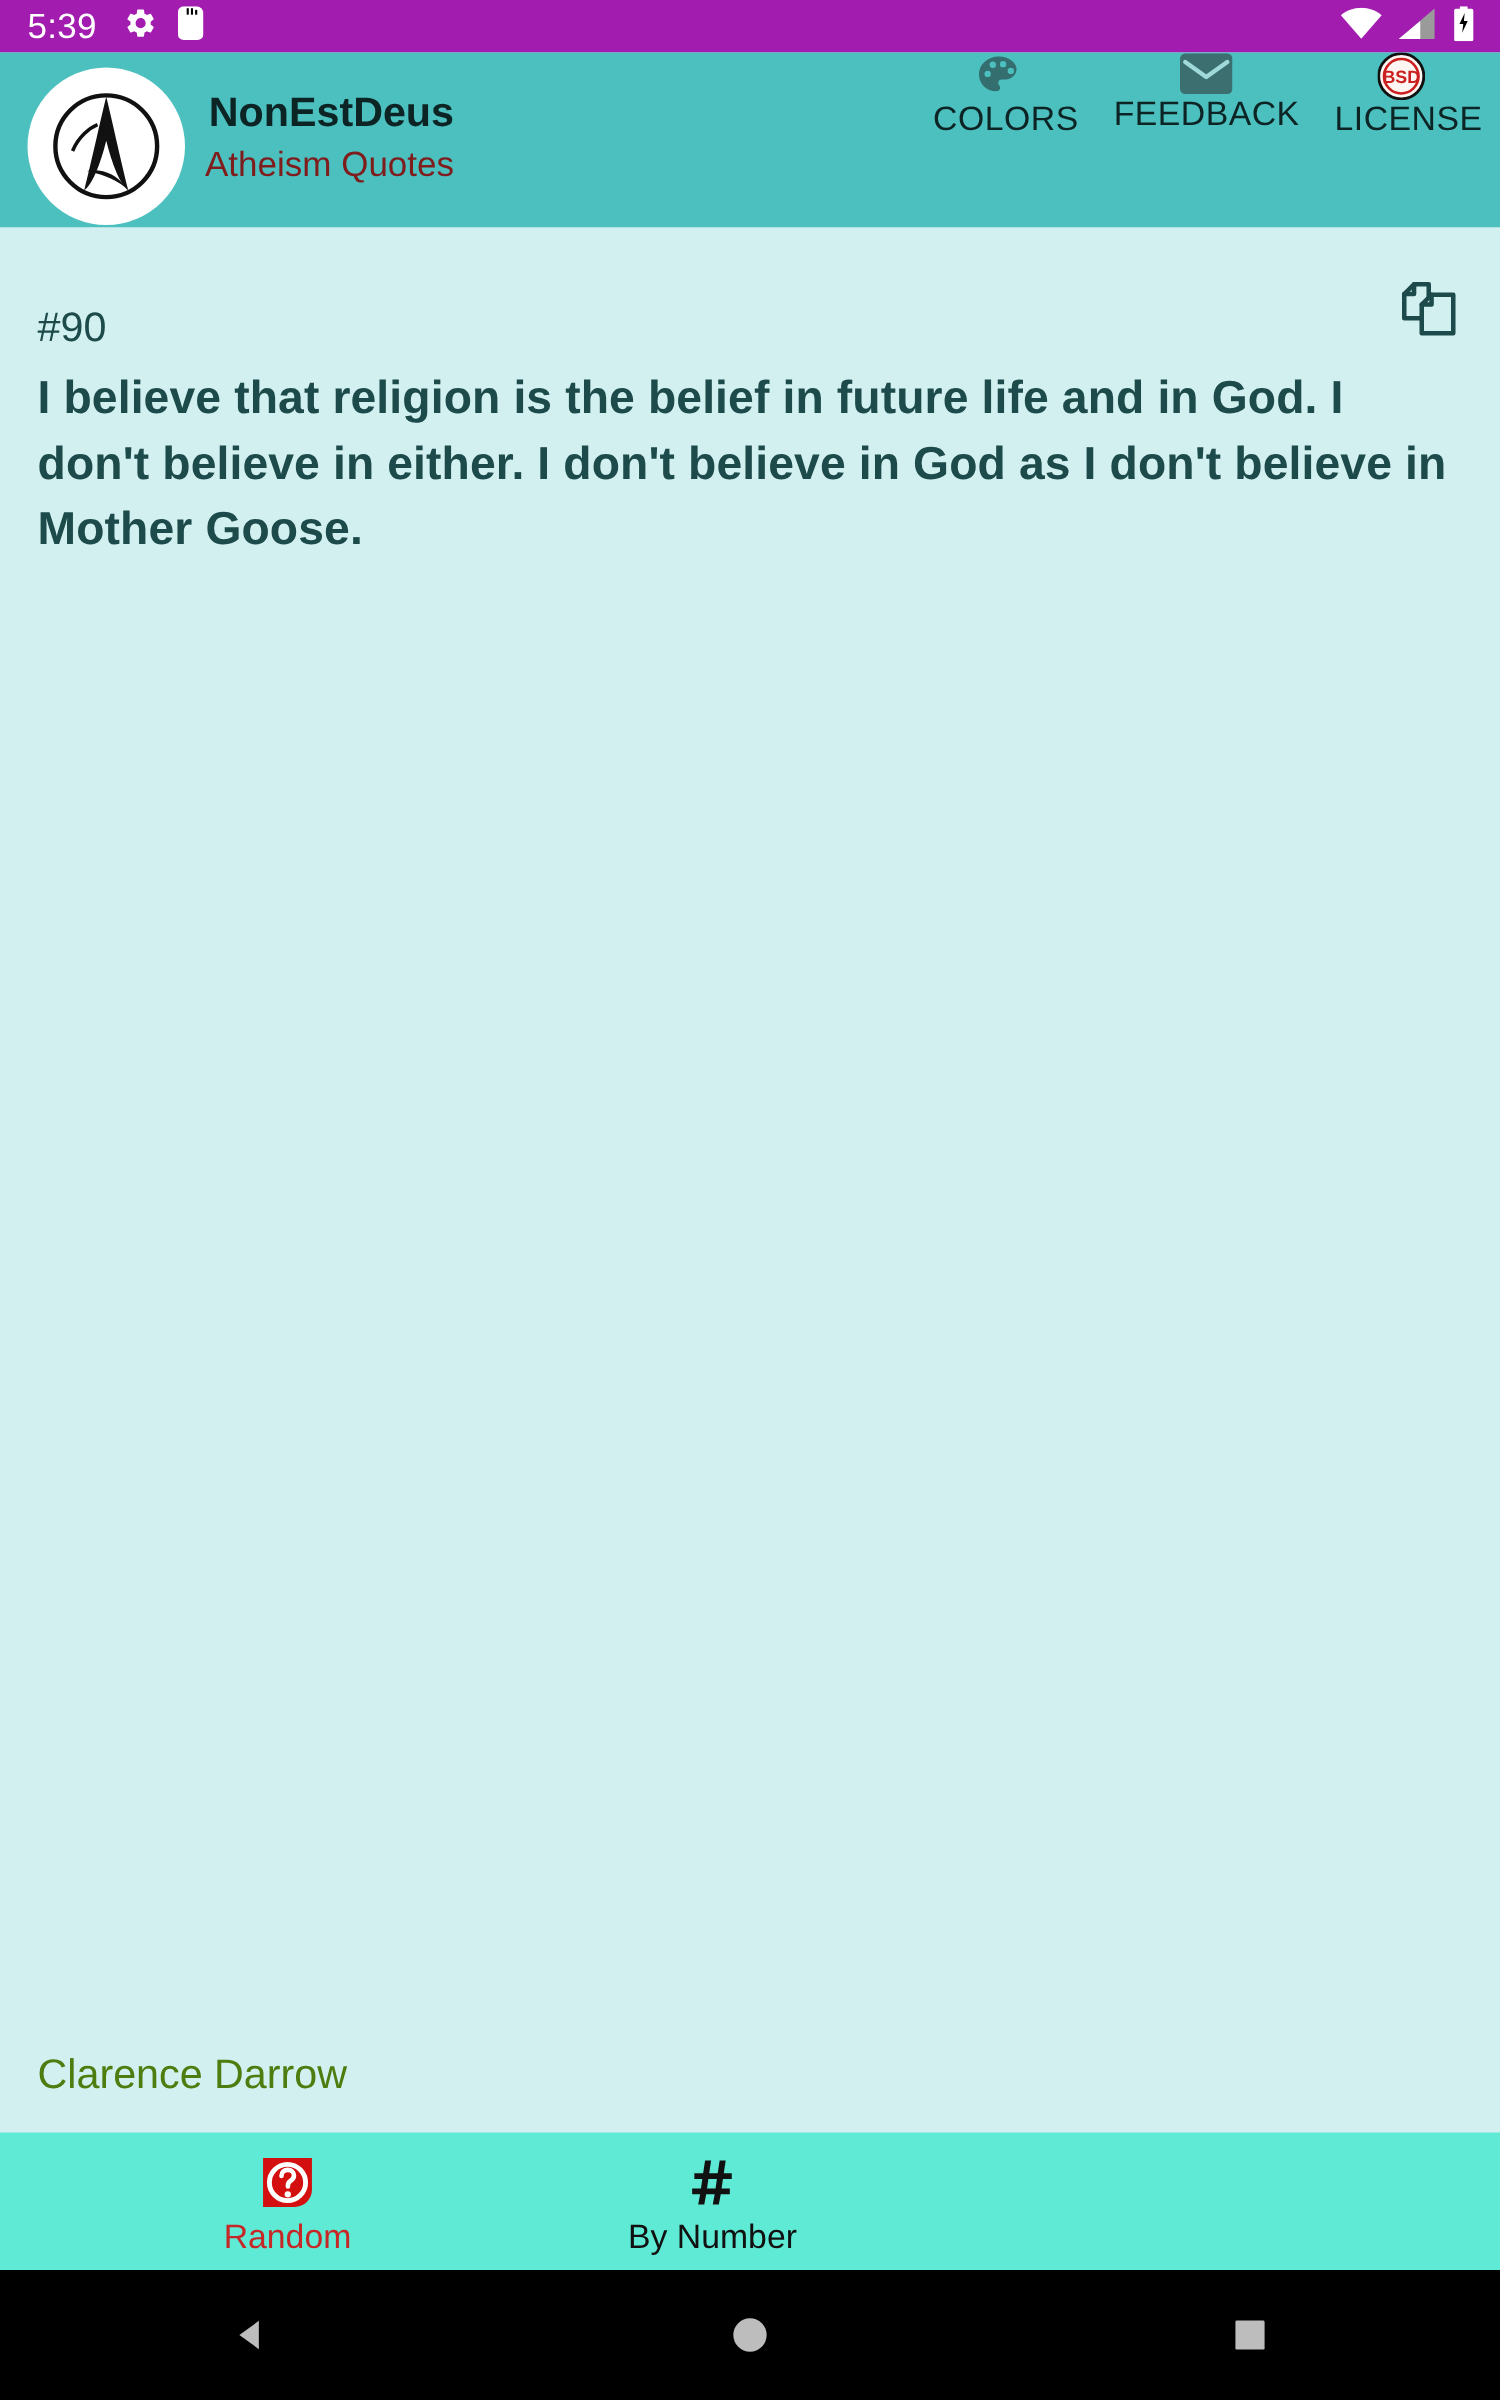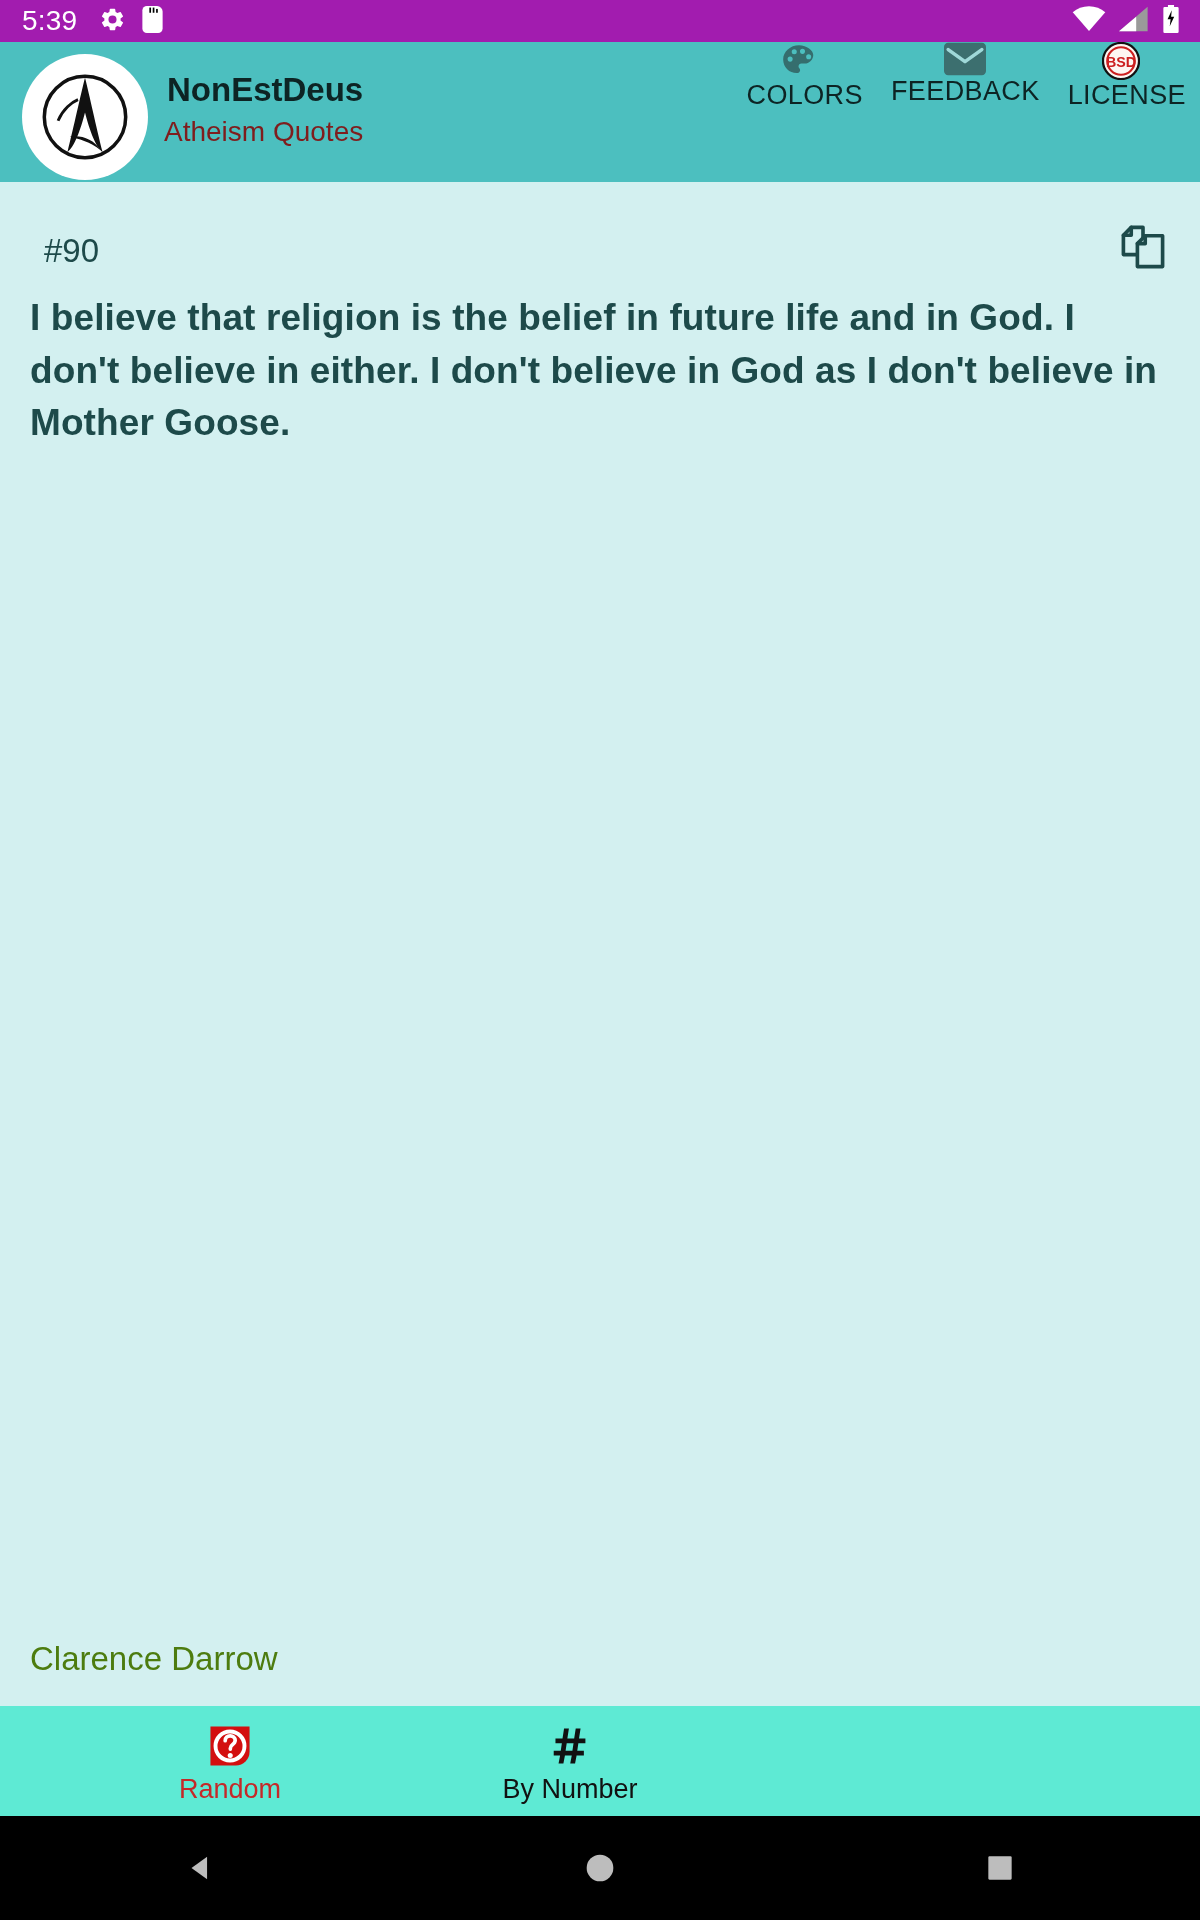--- a/index.html
+++ b/index.html
@@ -50,22 +50,22 @@
   .mi-icon.mail{ margin-right:1px; }
   .mi-icon.bsd{ margin-right:12px; }
 
   
   .content{
     position:absolute; top:182px; left:0; width:1200px; height:1524px;
     background:#d3f0f0;
   }
   .row-num{
     position:absolute; top:32px; left:0; width:1200px;
-    display:flex; align-items:center; justify-content:space-between;
-    padding:0 24px 0 44px;
+    display:flex; align-items:flex-end; justify-content:space-between;
+    padding:0 24px 0 30px;
   }
   .quote-num{ font-size:33px; color:#1d4a4a; line-height:1.1; padding-top:8px;}
   .copy-btn{ width:66px; height:66px; display:flex; align-items:center; justify-content:center; cursor:pointer;}
 
   .quote-text{
     position:absolute; top:110px; left:30px; width:1128px;
     font-size:37px; line-height:1.42; color:#1d4a4a;
     letter-spacing:.1px;
     font-weight:bold;
   }

